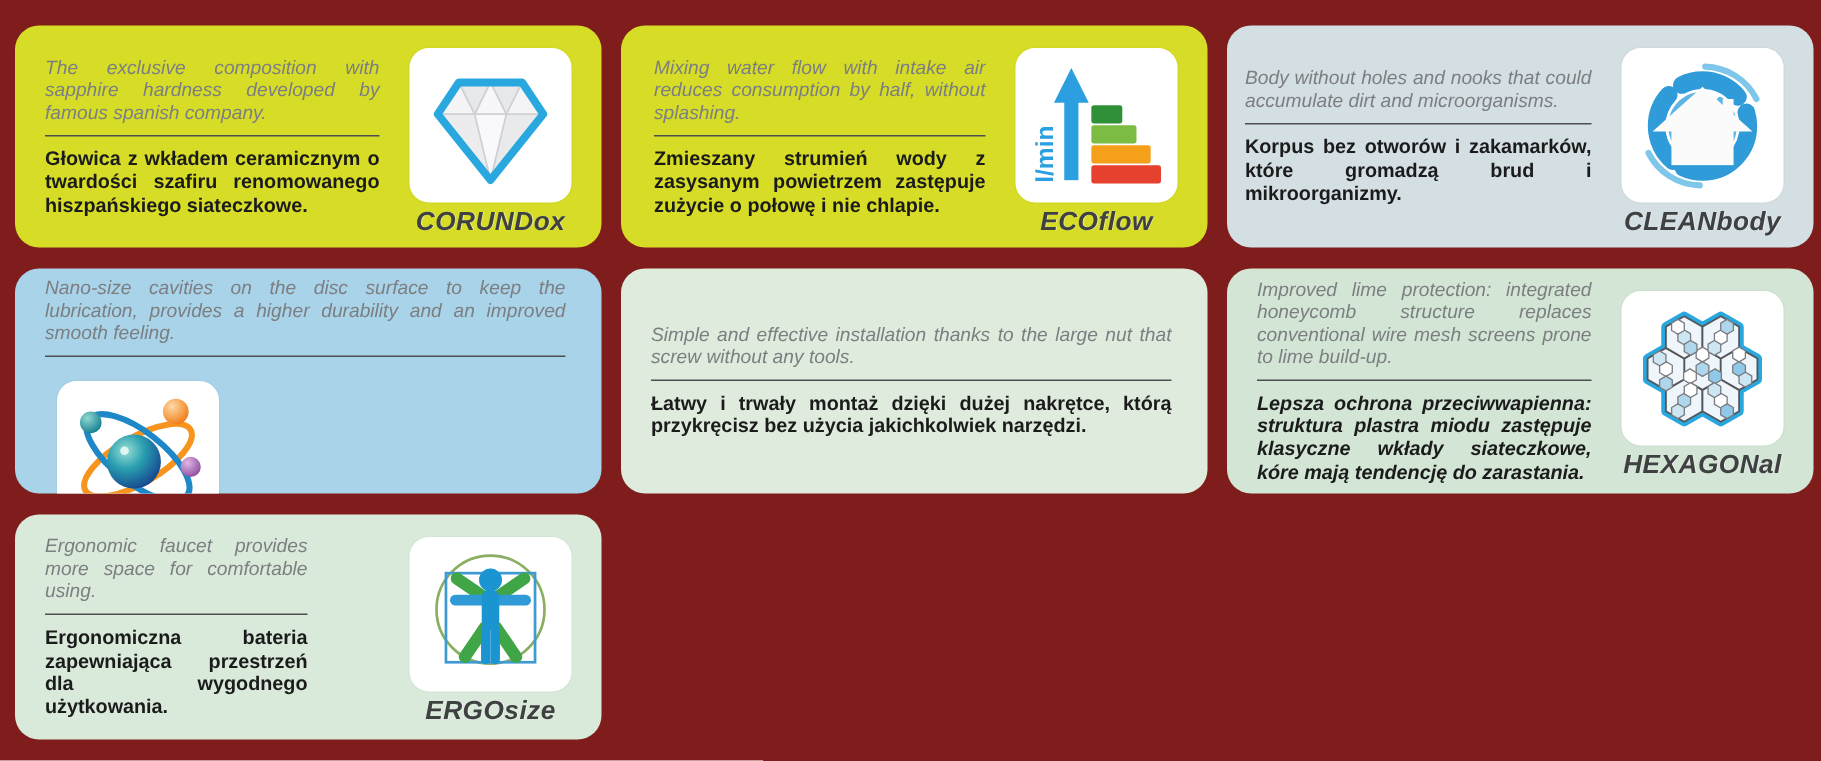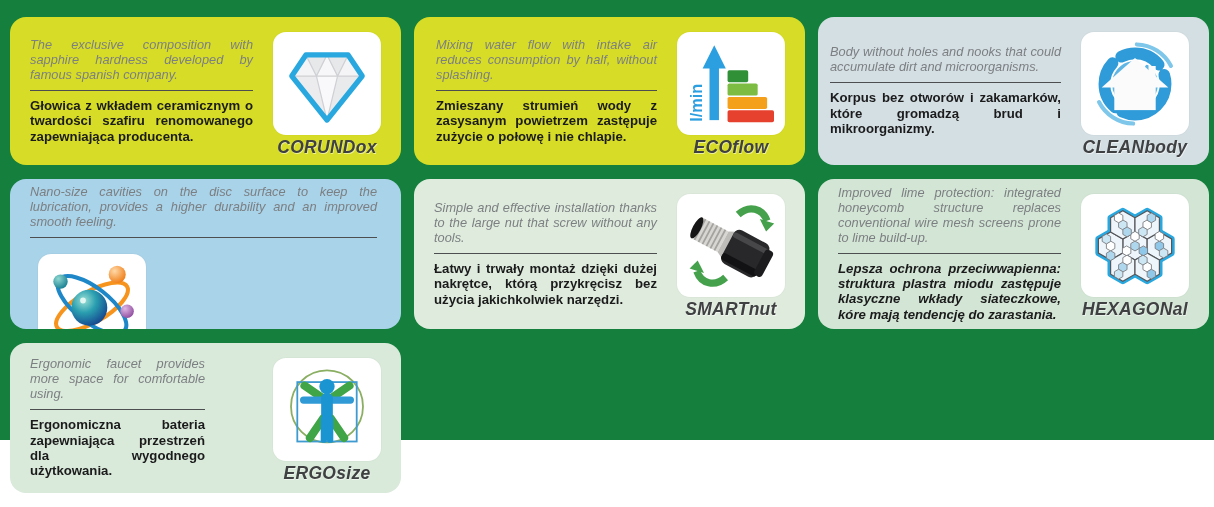--- a/index.html
+++ b/index.html
@@ -1,21 +1,21 @@
 <!DOCTYPE html>
 <html><head>
 <meta charset="utf-8">
 <style>
   * { margin:0; padding:0; box-sizing:border-box; }
   html,body { background:#ffffff; }
   body {
     width:1214px; height:507px; overflow:hidden;
     font-family:"Liberation Sans", sans-serif;
   }
-  .board { position:relative; width:1214px; height:440px; background:#15803d; }
+  .board { position:relative; width:1214px; height:507px; background:#7f1d1d; }
   .grid {
     position:absolute; left:10px; top:17px;
     display:grid;
     grid-template-columns:repeat(3, 391px);
     grid-template-rows:148px 150px 150px;
     column-gap:13px; row-gap:14px;
   }
   .card {
     border-radius:16px;
     display:flex;
@@ -71,21 +71,21 @@
 </head>
 <body>
 
 <div class="board">
   <div class="grid">
 
     <section class="card" style="background: rgb(215, 221, 38);">
       <div class="text-col">
         <p class="en">The exclusive composition with sapphire hardness developed by famous spanish company.</p>
         <div class="divider"></div>
-        <p class="pl">Głowica z wkładem ceramicznym o twardości szafiru renomowanego zapewniająca producenta.</p>
+        <p class="pl">Głowica z wkładem ceramicznym o twardości szafiru renomowanego hiszpańskiego siateczkowe.</p>
       </div>
       <div class="icon-col">
         <div class="icon-box">
           <svg width="88" height="80" viewBox="0 0 100 90">
             <polygon points="26,12 38,36 10,36" fill="#f4f4f6"></polygon>
             <polygon points="26,12 50,12 38,36" fill="#e7e8ea"></polygon>
             <polygon points="50,12 38,36 62,36" fill="#f7f7f9"></polygon>
             <polygon points="50,12 74,12 62,36" fill="#e7e8ea"></polygon>
             <polygon points="74,12 90,36 62,36" fill="#f4f4f6"></polygon>
             <polygon points="10,36 38,36 50,86" fill="#ececef"></polygon>
@@ -181,41 +181,20 @@
         </div>
         <div class="label">NANOcave</div>
       </div>
     </section>
 
     <section class="card" style="background: rgb(223, 236, 221);">
       <div class="text-col">
         <p class="en">Simple and effective installation thanks to the large nut that screw without any tools.</p>
         <div class="divider"></div>
         <p class="pl">Łatwy i trwały montaż dzięki dużej nakrętce, którą przykręcisz bez użycia jakichkolwiek narzędzi.</p>
-      </div>
-      <div class="icon-col">
-        <div class="icon-box">
-          <svg width="92" height="90" viewBox="0 0 100 100">
-            <g transform="rotate(28 50 50)">
-              <rect x="6" y="37" width="34" height="26" fill="#d7d6d2"></rect>
-              <path d="M11,37 V63 M16,37 V63 M21,37 V63 M26,37 V63 M31,37 V63 M36,37 V63" stroke="#a4a39f" stroke-width="2"></path>
-              <ellipse cx="7" cy="50" rx="4.5" ry="13" fill="#161616"></ellipse>
-              <polygon points="40,37 48,33 48,67 40,63" fill="#bdbcb8"></polygon>
-              <rect x="46" y="29" width="44" height="42" rx="7" fill="#28282a"></rect>
-              <rect x="46" y="34" width="44" height="6" rx="3" fill="#47474a"></rect>
-              <rect x="46" y="60" width="44" height="8" rx="3" fill="#121214"></rect>
-              <rect x="86" y="34" width="10" height="32" rx="4" fill="#1c1c1e"></rect>
-            </g>
-            <path d="M58,15 C70,4 85,8 90,22" stroke="#45a14b" stroke-width="8" fill="none"></path>
-            <polygon points="82,20 98,25 89,34" fill="#45a14b"></polygon>
-            <path d="M44,85 C32,96 17,92 12,78" stroke="#45a14b" stroke-width="8" fill="none"></path>
-            <polygon points="20,80 4,75 13,66" fill="#45a14b"></polygon>
-          </svg>
-        </div>
-        <div class="label">SMARTnut</div>
       </div>
     </section>
 
     <section class="card" style="background: rgb(211, 229, 213); justify-content: center;">
       <div class="text-col">
         <p class="en">Improved lime protection: integrated honeycomb structure replaces conventional wire mesh screens prone to lime build-up.</p>
         <div class="divider"></div>
         <p class="pl pl-italic">Lepsza ochrona przeciwwapienna: struktura plastra miodu zastępuje klasyczne wkłady siateczkowe, kóre mają tendencję do zarastania.</p>
       </div>
       <div class="icon-col">

